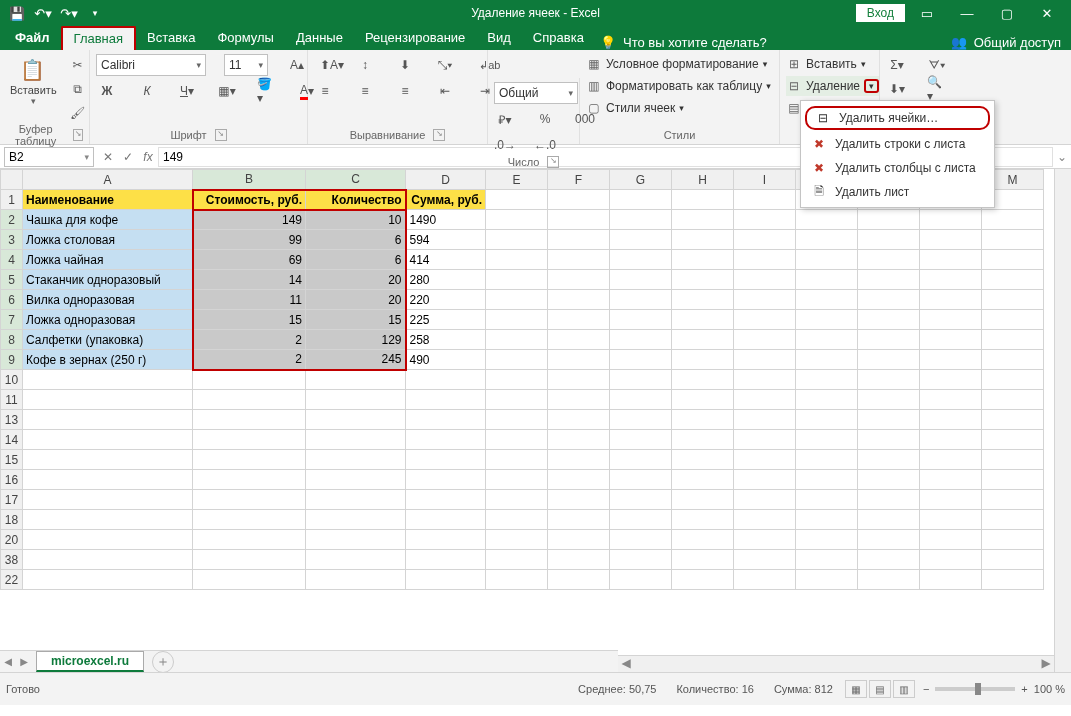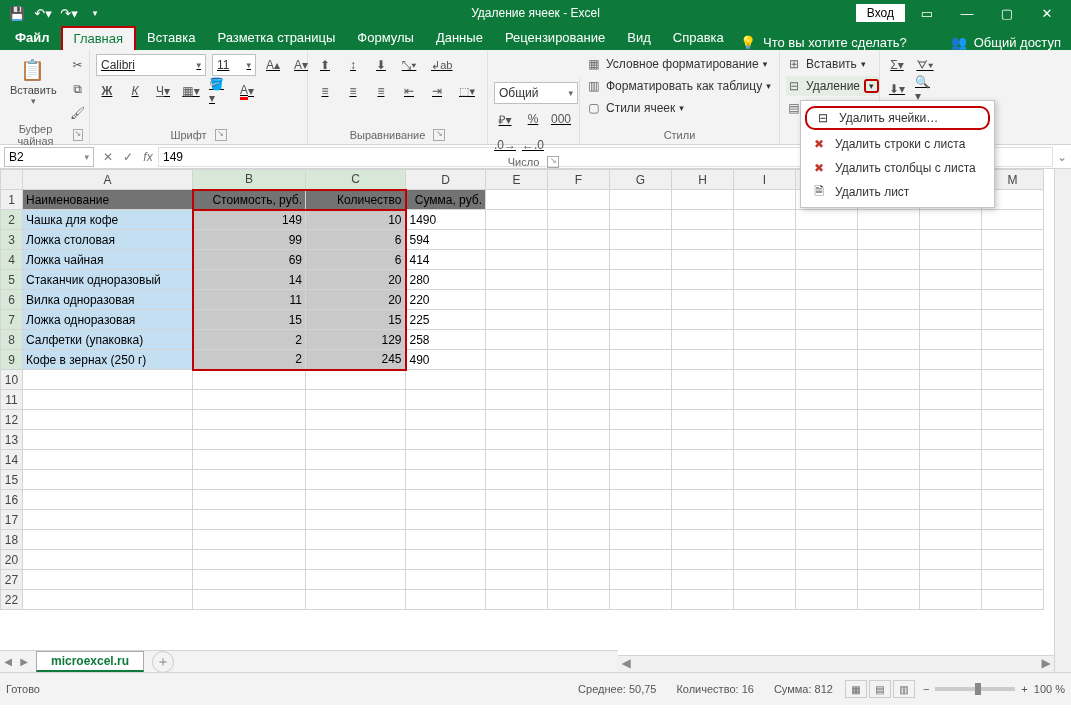--- a/index.html
+++ b/index.html
@@ -4,41 +4,41 @@
 <style>
   * { box-sizing: border-box; margin: 0; padding: 0; font-family: "Segoe UI", Arial, sans-serif; -webkit-user-select: none; user-select: none; }
   body { width: 1071px; height: 716px; background: #fff; overflow: hidden; font-size: 12px; }
 
   
   .titlebar { height: 26px; background: #0d7a3b; display: flex; align-items: center; color: #fff; padding: 0 6px; position: relative; }
   .qat { display: flex; gap: 4px; align-items: center; }
   .qat .btn { width: 22px; height: 22px; display:flex; align-items:center; justify-content:center; color:#fff; font-size:13px; }
   .title { position:absolute; left:0; right:0; text-align:center; font-size:12px; pointer-events:none; }
   .titleright { margin-left:auto; display:flex; align-items:center; gap:4px; }
-  .login-btn { background:#fff; color:#000000; padding:1px 10px; font-size:12px; border:1px solid #fff; }
+  .login-btn { background:#fff; color:#15803d; padding:1px 10px; font-size:12px; border:1px solid #fff; }
   .winbtn { width:36px; height:26px; display:flex; align-items:center; justify-content:center; color:#fff; font-size:13px; }
 
   
   .tabs { height: 24px; background:#0d7a3b; display:flex; align-items:flex-end; color:#fff; font-size:13px; padding-left:4px; position:relative; }
   .tab { padding: 0 11px; height:24px; line-height:20px; display:flex; align-items:center; cursor:pointer; }
   .tab.active { background:#f3f3f3; color:#0d7a3b; border:2px solid #c00000; border-bottom:none; border-radius:2px 2px 0 0; }
   .tab.file { font-weight:bold; }
   .tabs .spacer { flex:1; }
   .tabs .right { display:flex; gap:6px; align-items:center; padding-right:10px; }
   .bulb { display:flex; align-items:center; gap:6px; color:#fff; }
 
   
   .ribbon { height: 95px; background:#f3f3f3; border-bottom:1px solid #d4d4d4; display:flex; position:relative; }
   .group { border-right:1px solid #e0e0e0; padding: 4px 6px 2px; display:flex; flex-direction:column; justify-content:space-between; }
   .group-body { display:flex; gap:6px; align-items:flex-start; flex:1; }
   .group-label { text-align:center; font-size:11px; color:#666; height:14px; display:flex; align-items:center; justify-content:center; gap:4px; }
   .group-label .launcher { width:12px; height:12px; border:1px solid #aaa; font-size:8px; line-height:8px; text-align:center; color:#888; margin-left:4px; }
   .bigbtn { display:flex; flex-direction:column; align-items:center; font-size:11px; color:#444; padding:2px 4px; }
   .bigbtn .ico { width:28px; height:28px; display:flex; align-items:center; justify-content:center; font-size:20px; color:#555; }
-  .btnrow { display:flex; gap:6px;text-decoration:underline; }
+  .btnrow { display:flex; gap:18px; }
   .rbtn { width:22px; height:22px; display:flex;align-items:center;justify-content:center; font-size:12px; color:#555; border:1px solid transparent; }
   .rbtn.small { width:auto; padding:0 4px; font-size:11px; }
   .combo { height:22px; border:1px solid #c0c0c0; background:#fff; display:flex; align-items:center; padding:0 4px; font-size:12px; color:#333; }
   .combo .ar { margin-left:auto; font-size:9px; color:#666; padding-left:6px; }
   .stack { display:flex; flex-direction:column; gap:2px; }
   .styles-btns .srow { display:flex; align-items:center; gap:4px; height:20px; font-size:12px; color:#333; }
   .tiny-icon { width:16px; height:16px; display:inline-flex; align-items:center; justify-content:center; font-size:12px; color:#666; }
   .highlight-red { border:2px solid #c00000; border-radius:3px; }
 
   
@@ -57,21 +57,21 @@
   
   .grid-wrap { position:relative; height:503px; overflow:hidden; }
   table.grid { border-collapse:collapse; table-layout:fixed; }
   .grid th, .grid td { border:1px solid #d4d4d4; height:20px; font-size:12px; }
   .grid th { background:#f0f0f0; font-weight:normal; color:#444; text-align:center; }
   .grid th.colhdr { height:20px; }
   .grid th.rowhdr { width:22px; text-align:center; }
   .grid th.selhdr { background:#d8e8d8; }
   .corner { width:22px; background:#f0f0f0; }
   .cell { padding:0 3px; white-space:nowrap; overflow:hidden; text-overflow:clip; }
-  .hdr-yellow { background:#737373; font-weight:normal; text-align:left; }
+  .hdr-yellow { background:#fde047; font-weight:bold; text-align:left; }
   .hdr-yellow.right { text-align:right; }
   .row-blue { background:#c5dff2; text-align:left; }
   .sel-gray { background:#c9c9c9; text-align:right; }
   .num { }
 
   
   .sel-top { border-top:2px solid #c00000 !important; }
   .sel-bottom { border-bottom:2px solid #c00000 !important; }
   .sel-left { border-left:2px solid #c00000 !important; }
   .sel-right { border-right:2px solid #c00000 !important; }
@@ -112,21 +112,20 @@
     <div class="winbtn">—</div>
     <div class="winbtn">▢</div>
     <div class="winbtn">✕</div>
   </div>
 </div>
 
 <div class="tabs">
   <div class="tab file">Файл</div>
   <div class="tab active">Главная</div>
   <div class="tab">Вставка</div>
-  <div class="tab">Разметка страницы</div>
   <div class="tab">Формулы</div>
   <div class="tab">Данные</div>
   <div class="tab">Рецензирование</div>
   <div class="tab">Вид</div>
   <div class="tab">Справка</div>
   <div class="bulb" style="margin-left:6px;">
     <span>💡</span>
     <span>Что вы хотите сделать?</span>
   </div>
   <div class="spacer"></div>
@@ -147,21 +146,21 @@
         <span>Вставить</span>
         <span style="font-size:9px;color:#666;">▾</span>
       </div>
       <div class="stack">
         <div class="rbtn">✂</div>
         <div class="rbtn">⧉</div>
         <div class="rbtn">🖌</div>
       </div>
     </div>
     <div class="group-label">
-        <span>Буфер чайная</span>
+        <span>Буфер таблицу</span>
         <span class="launcher">↘</span>
       </div>
   </div>
 
   <div class="group" style="width:218px;">
     <div class="group-body" style="flex-direction:column; gap:4px; width:100%;">
       <div class="btnrow">
         <div class="combo" style="width:110px;">
             <span>Calibri</span>
             <span class="ar">▾</span>
@@ -524,36 +523,20 @@
           <td class="cell"></td>
           <td class="cell"></td>
           <td class="cell"></td>
           <td class="cell"></td>
           <td class="cell"></td>
           <td class="cell"></td>
           <td class="cell"></td>
           <td class="cell"></td>
         </tr>
         <tr>
-          <th class="rowhdr">12</th>
-          <td class="cell"></td>
-          <td class="cell"></td>
-          <td class="cell"></td>
-          <td class="cell"></td>
-          <td class="cell"></td>
-          <td class="cell"></td>
-          <td class="cell"></td>
-          <td class="cell"></td>
-          <td class="cell"></td>
-          <td class="cell"></td>
-          <td class="cell"></td>
-          <td class="cell"></td>
-          <td class="cell"></td>
-        </tr>
-        <tr>
           <th class="rowhdr">13</th>
           <td class="cell"></td>
           <td class="cell"></td>
           <td class="cell"></td>
           <td class="cell"></td>
           <td class="cell"></td>
           <td class="cell"></td>
           <td class="cell"></td>
           <td class="cell"></td>
           <td class="cell"></td>
@@ -652,21 +635,21 @@
           <td class="cell"></td>
           <td class="cell"></td>
           <td class="cell"></td>
           <td class="cell"></td>
           <td class="cell"></td>
           <td class="cell"></td>
           <td class="cell"></td>
           <td class="cell"></td>
         </tr>
         <tr>
-          <th class="rowhdr">27</th>
+          <th class="rowhdr">38</th>
           <td class="cell"></td>
           <td class="cell"></td>
           <td class="cell"></td>
           <td class="cell"></td>
           <td class="cell"></td>
           <td class="cell"></td>
           <td class="cell"></td>
           <td class="cell"></td>
           <td class="cell"></td>
           <td class="cell"></td>

